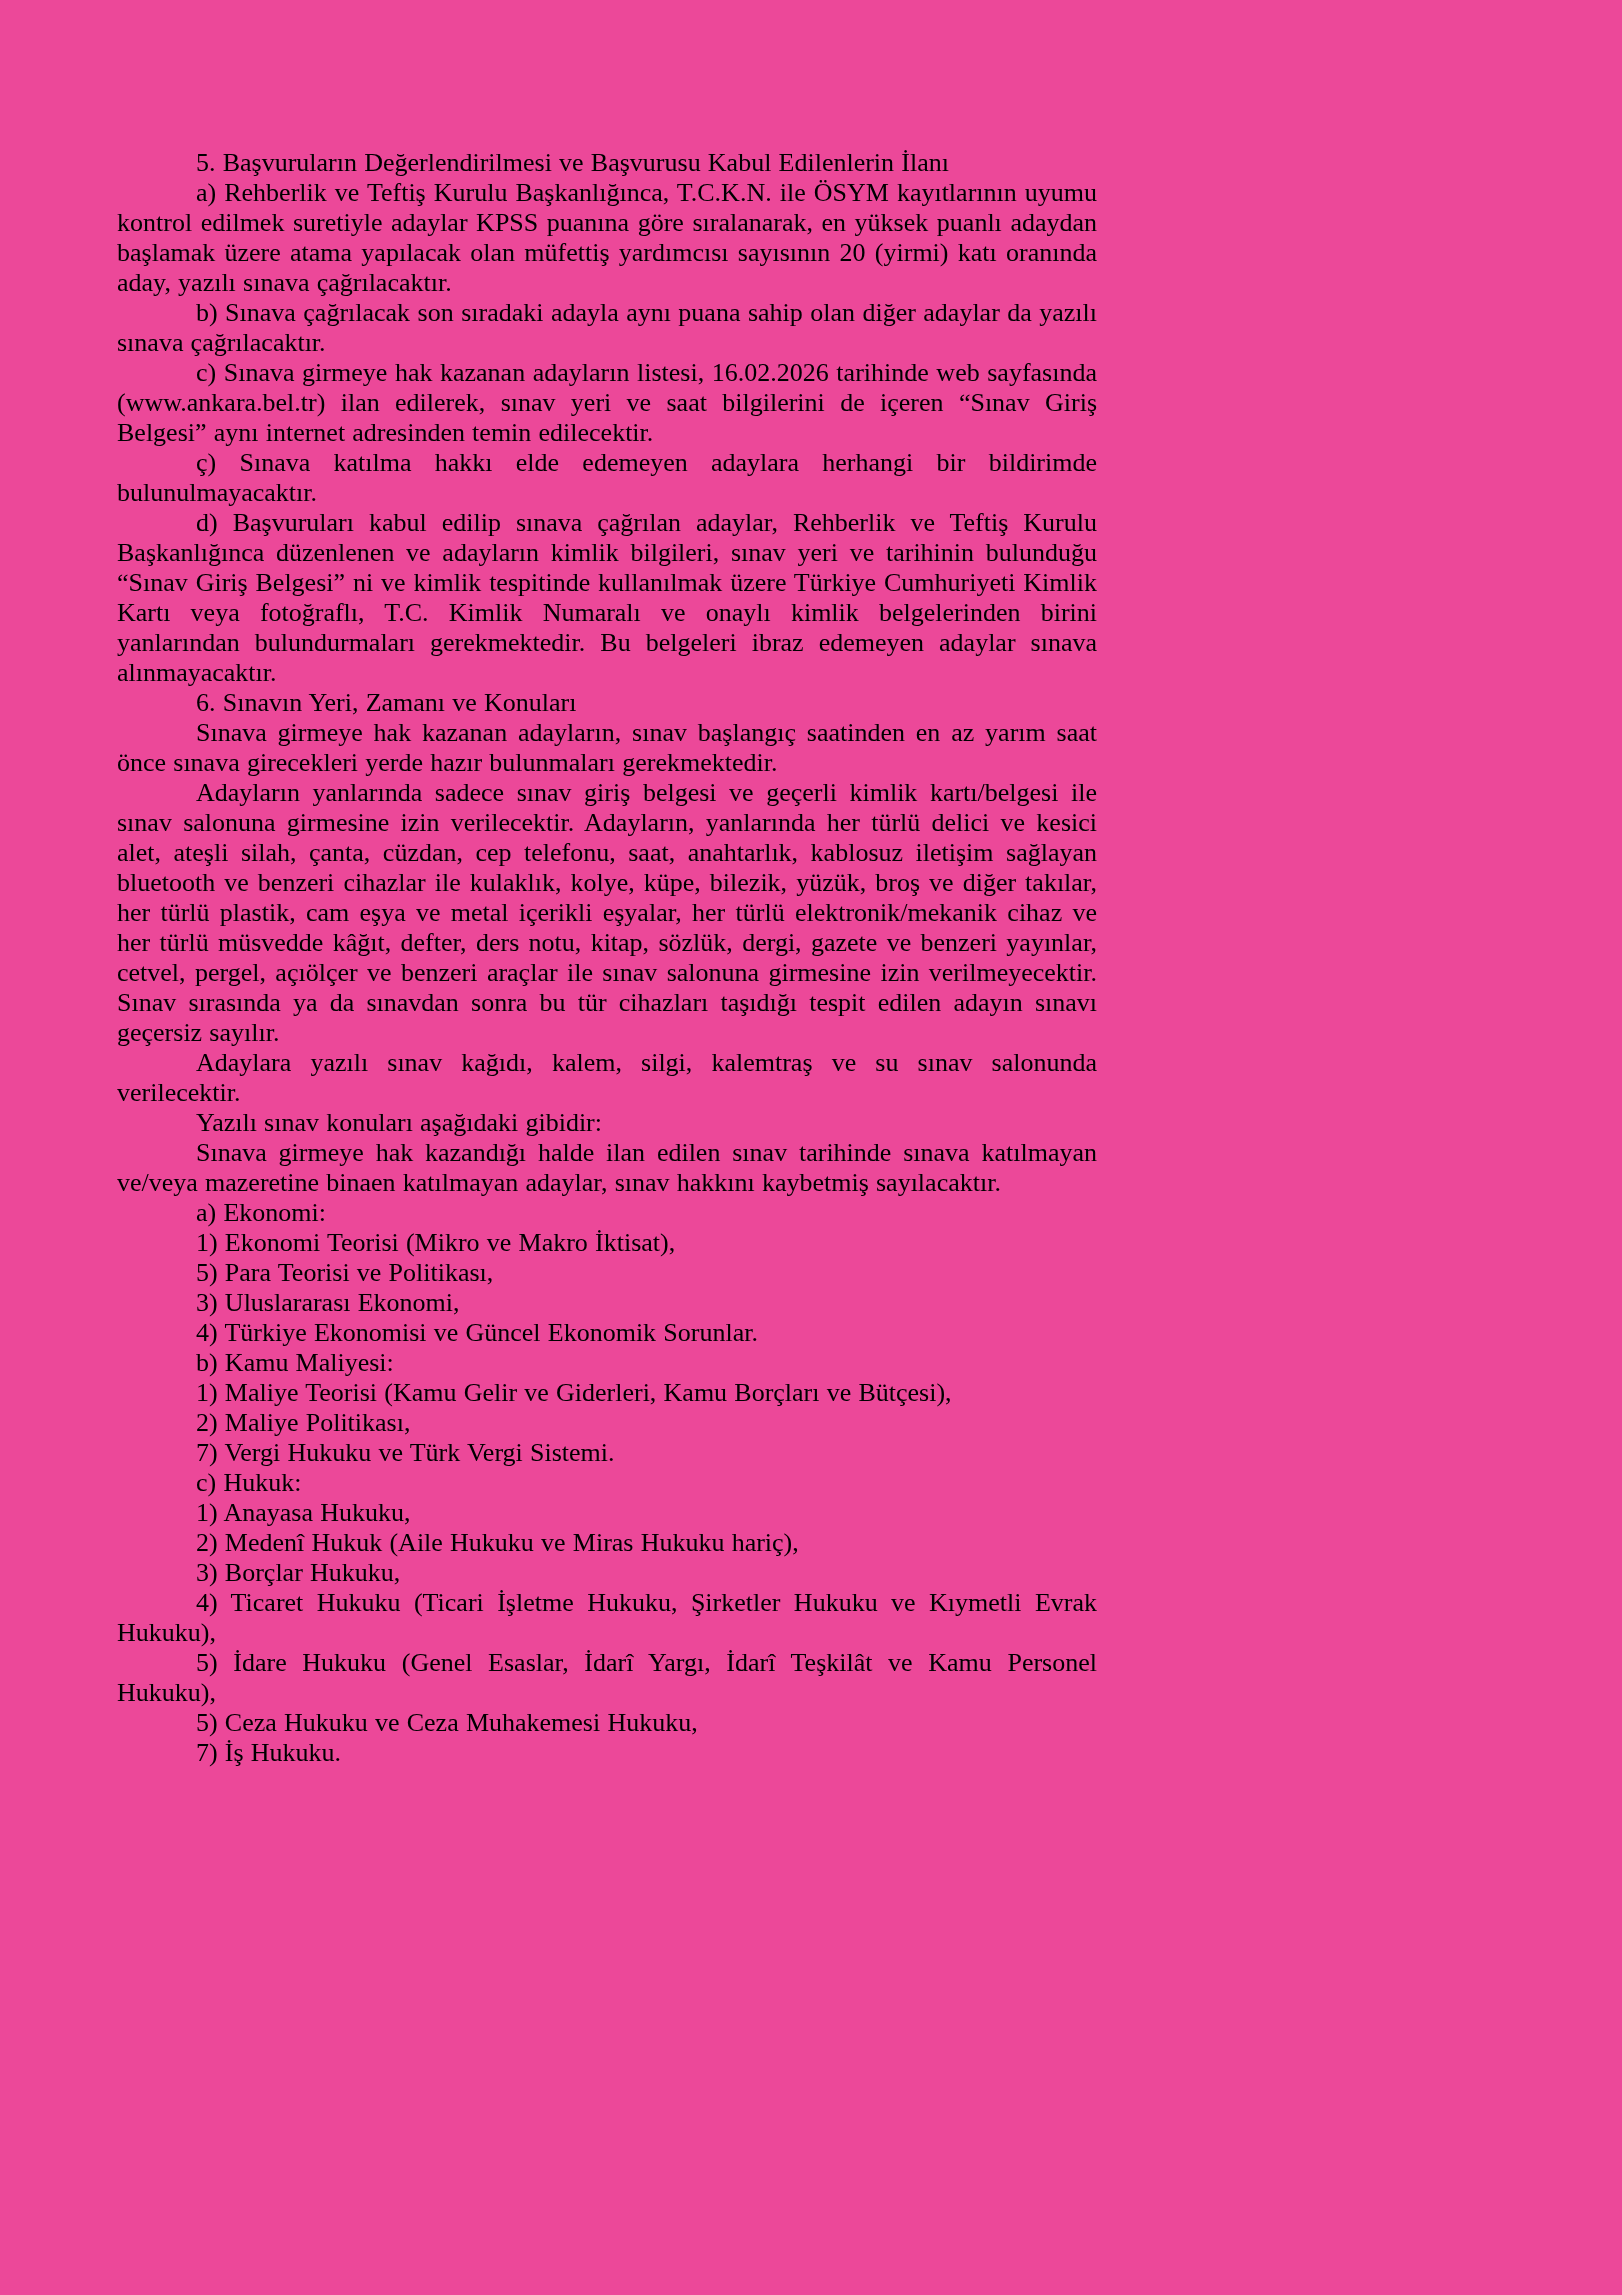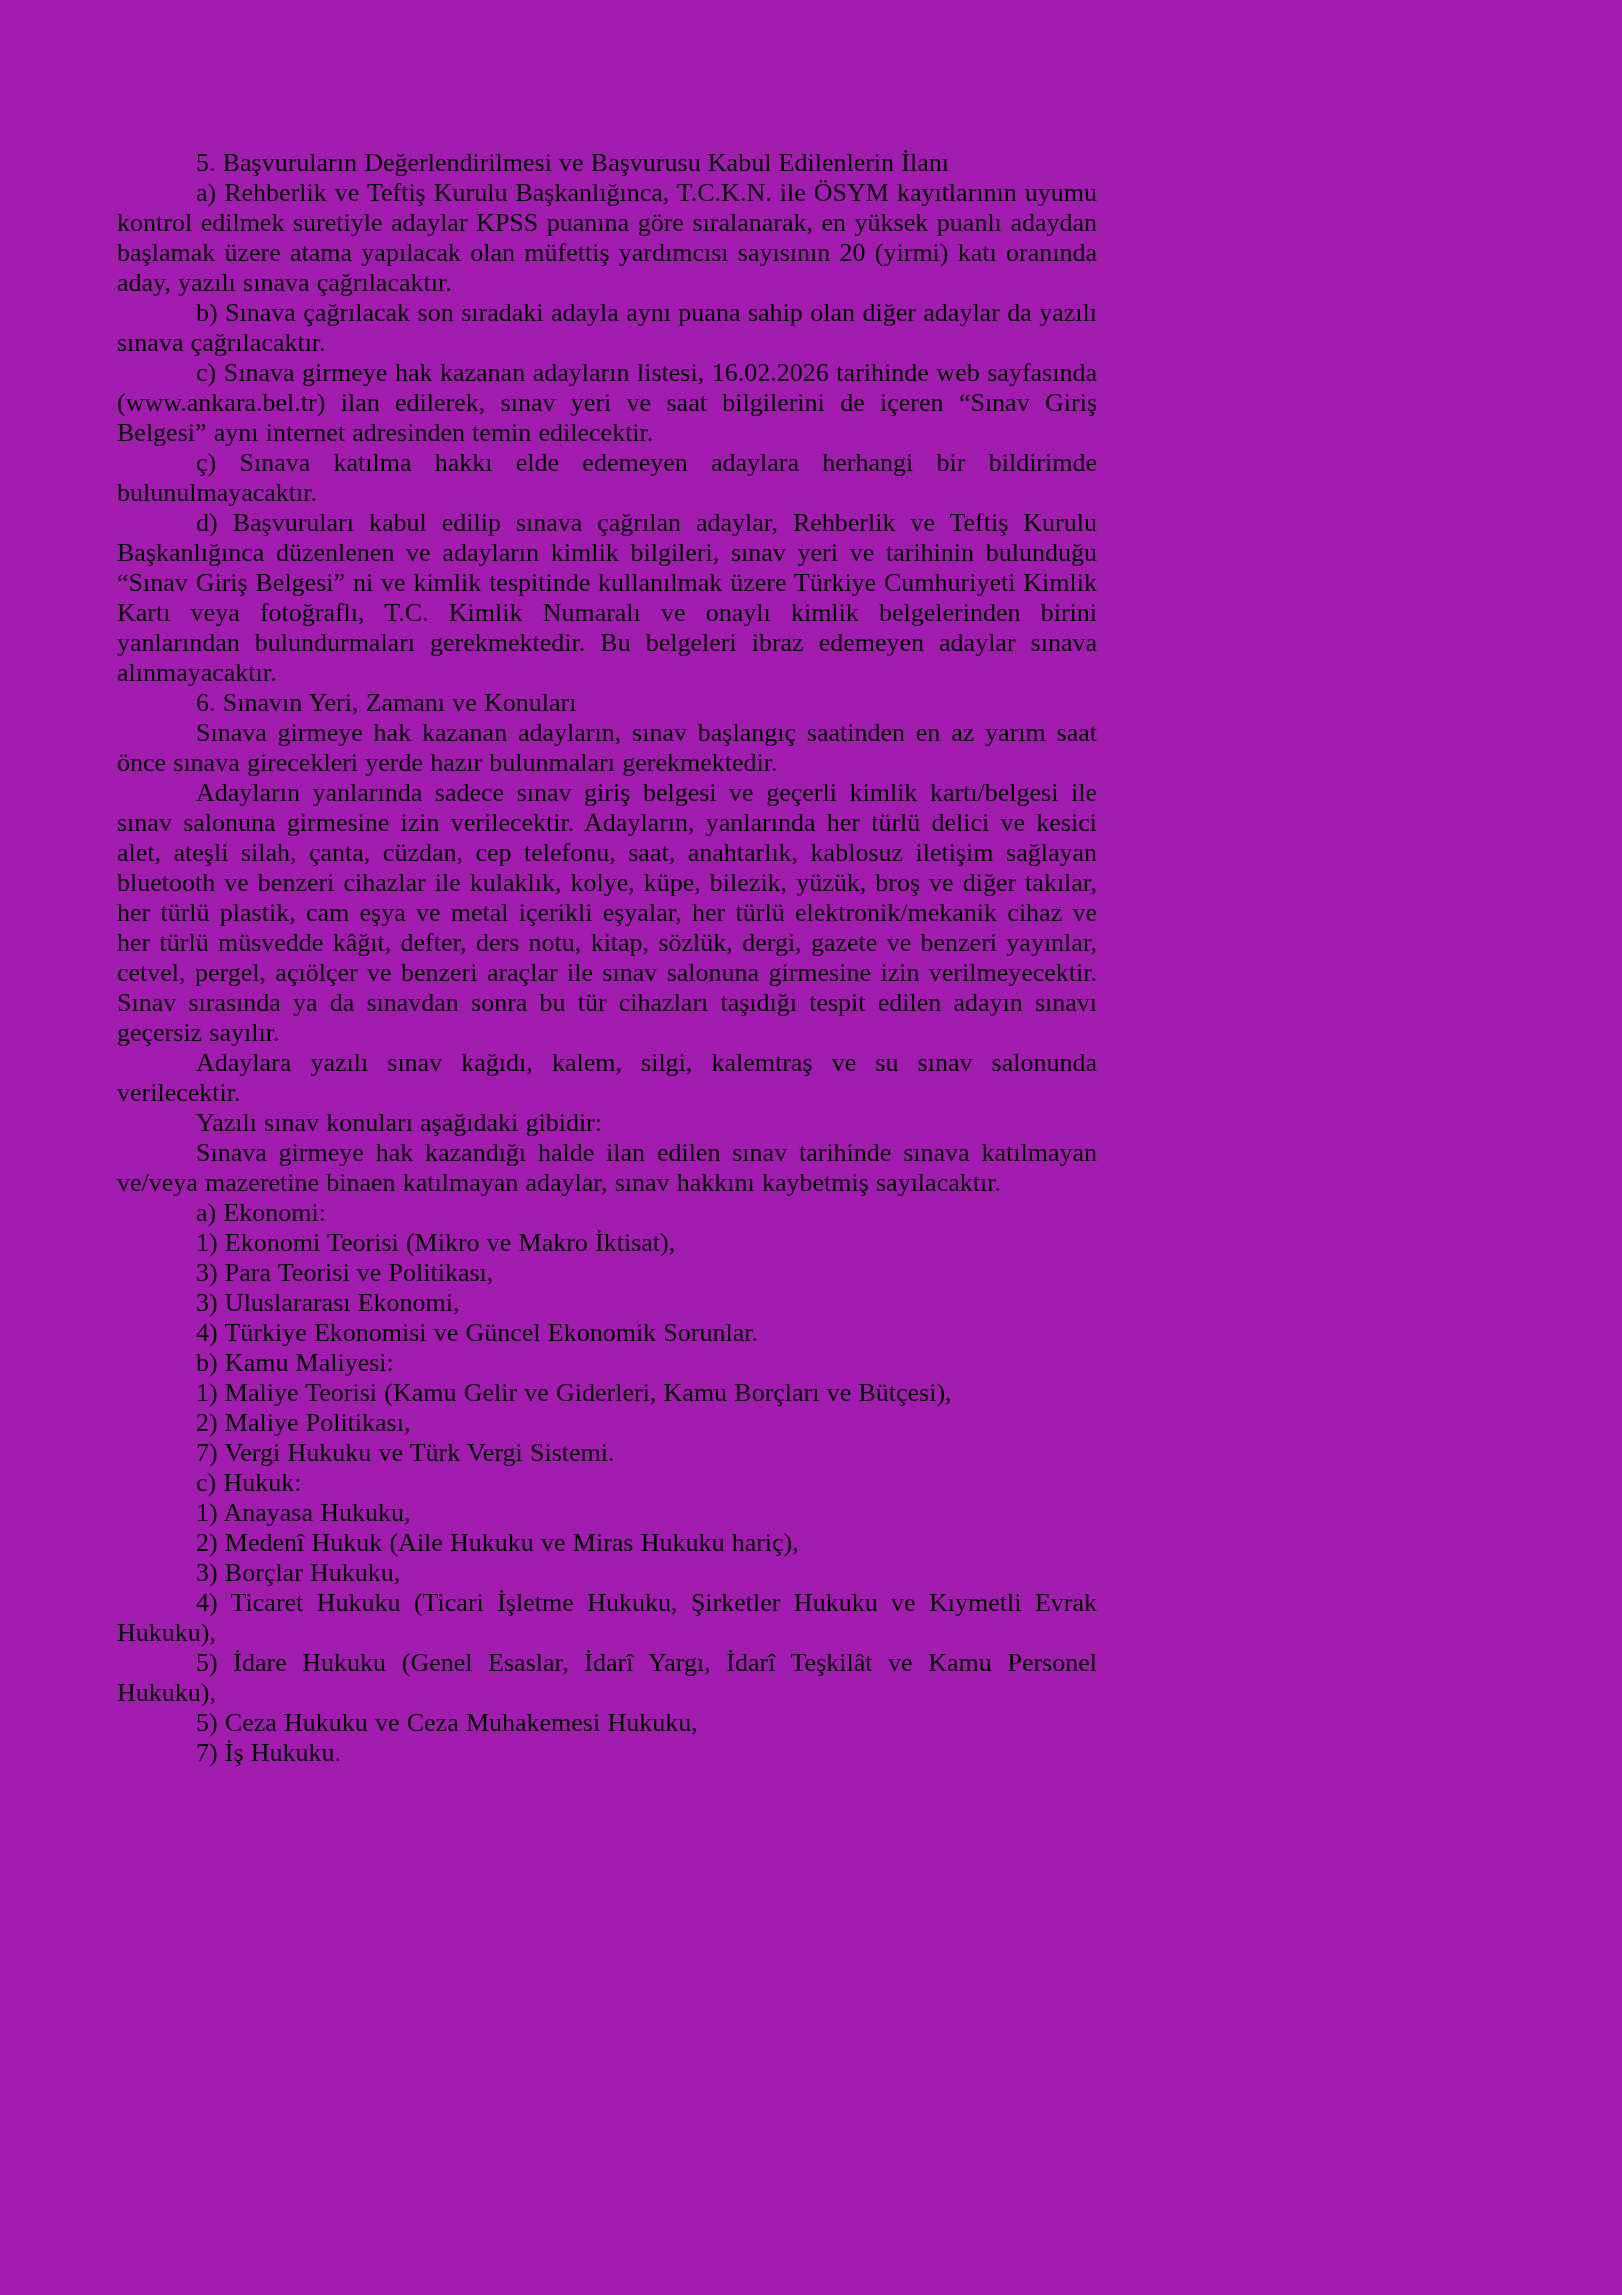--- a/index.html
+++ b/index.html
@@ -8,21 +8,21 @@
   }
   body {
     width: 1623px;
     height: 2295px;
     background: #ffffff;
   }
   .page {
     position: relative;
     width: 1623px;
     height: 2295px;
-    background: #a21caf;
+    background: #ec4899;
     overflow: hidden;
   }
   .text-block {
     position: absolute;
     left: 117px;
     top: 148px;
     width: 980px;
     font-family: "Liberation Serif", "DejaVu Serif", serif;
     font-size: 26px;
     line-height: 30px;
@@ -49,21 +49,21 @@
       <p class="para">ç) Sınava katılma hakkı elde edemeyen adaylara herhangi bir bildirimde bulunulmayacaktır.</p>
       <p class="para">d) Başvuruları kabul edilip sınava çağrılan adaylar, Rehberlik ve Teftiş Kurulu Başkanlığınca düzenlenen ve adayların kimlik bilgileri, sınav yeri ve tarihinin bulunduğu “Sınav Giriş Belgesi” ni ve kimlik tespitinde kullanılmak üzere Türkiye Cumhuriyeti Kimlik Kartı veya fotoğraflı, T.C. Kimlik Numaralı ve onaylı kimlik belgelerinden birini yanlarından bulundurmaları gerekmektedir. Bu belgeleri ibraz edemeyen adaylar sınava alınmayacaktır.</p>
       <p class="para">6. Sınavın Yeri, Zamanı ve Konuları</p>
       <p class="para">Sınava girmeye hak kazanan adayların, sınav başlangıç saatinden en az yarım saat önce sınava girecekleri yerde hazır bulunmaları gerekmektedir.</p>
       <p class="para">Adayların yanlarında sadece sınav giriş belgesi ve geçerli kimlik kartı/belgesi ile sınav salonuna girmesine izin verilecektir. Adayların, yanlarında her türlü delici ve kesici alet, ateşli silah, çanta, cüzdan, cep telefonu, saat, anahtarlık, kablosuz iletişim sağlayan bluetooth ve benzeri cihazlar ile kulaklık, kolye, küpe, bilezik, yüzük, broş ve diğer takılar, her türlü plastik, cam eşya ve metal içerikli eşyalar, her türlü elektronik/mekanik cihaz ve her türlü müsvedde kâğıt, defter, ders notu, kitap, sözlük, dergi, gazete ve benzeri yayınlar, cetvel, pergel, açıölçer ve benzeri araçlar ile sınav salonuna girmesine izin verilmeyecektir. Sınav sırasında ya da sınavdan sonra bu tür cihazları taşıdığı tespit edilen adayın sınavı geçersiz sayılır.</p>
       <p class="para">Adaylara yazılı sınav kağıdı, kalem, silgi, kalemtraş ve su sınav salonunda verilecektir.</p>
       <p class="para">Yazılı sınav konuları aşağıdaki gibidir:</p>
       <p class="para">Sınava girmeye hak kazandığı halde ilan edilen sınav tarihinde sınava katılmayan ve/veya mazeretine binaen katılmayan adaylar, sınav hakkını kaybetmiş sayılacaktır.</p>
       <p class="para">a) Ekonomi:</p>
       <p class="para">1) Ekonomi Teorisi (Mikro ve Makro İktisat),</p>
-      <p class="para">3) Para Teorisi ve Politikası,</p>
+      <p class="para">5) Para Teorisi ve Politikası,</p>
       <p class="para">3) Uluslararası Ekonomi,</p>
       <p class="para">4) Türkiye Ekonomisi ve Güncel Ekonomik Sorunlar.</p>
       <p class="para">b) Kamu Maliyesi:</p>
       <p class="para">1) Maliye Teorisi (Kamu Gelir ve Giderleri, Kamu Borçları ve Bütçesi),</p>
       <p class="para">2) Maliye Politikası,</p>
       <p class="para">7) Vergi Hukuku ve Türk Vergi Sistemi.</p>
       <p class="para">c) Hukuk:</p>
       <p class="para">1) Anayasa Hukuku,</p>
       <p class="para">2) Medenî Hukuk (Aile Hukuku ve Miras Hukuku hariç),</p>
       <p class="para">3) Borçlar Hukuku,</p>

